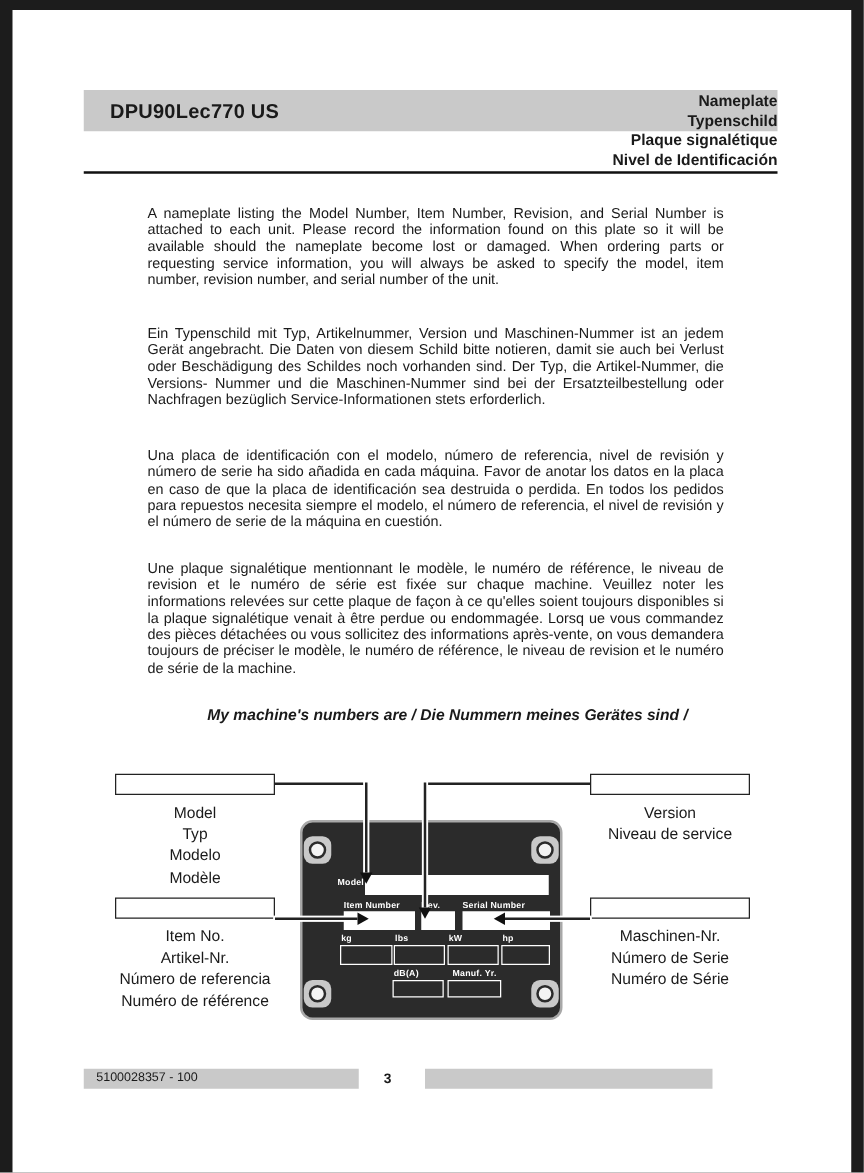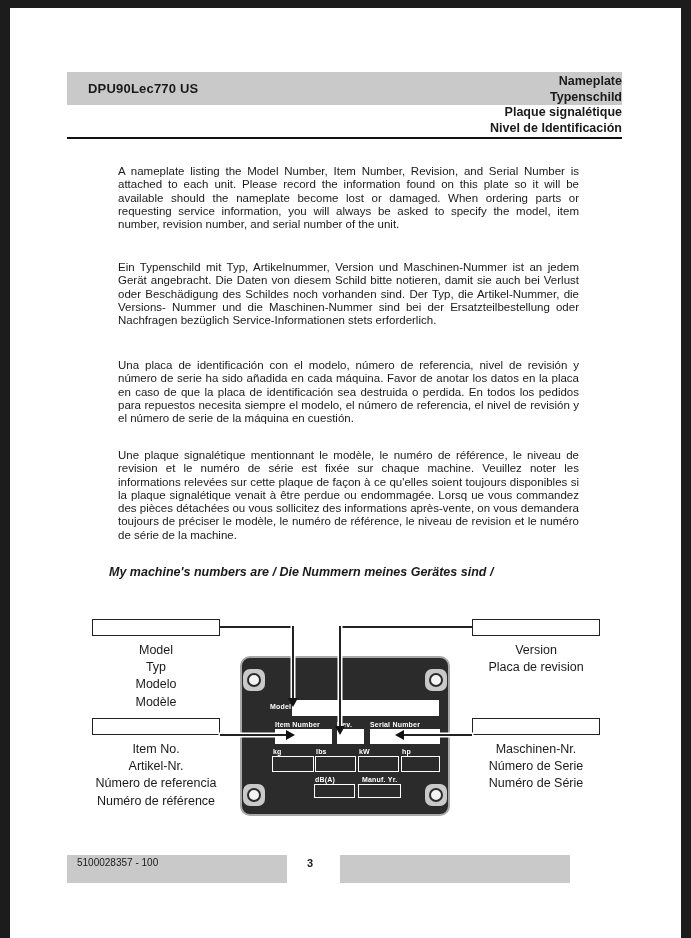--- a/index.html
+++ b/index.html
@@ -9,27 +9,27 @@
     font-family:"Liberation Sans", sans-serif;
     color:#1a1a1a;
     -webkit-font-smoothing:antialiased;
   }
   .page{
     position:absolute;left:10px;top:8px;right:10px;bottom:0;
     background:#ffffff;overflow:hidden;
   }
   
   .hdr-bar{position:absolute;left:57px;top:64px;width:555px;height:33px;background:#c9c9c9;}
-  .hdr-model{position:absolute;left:21px;top:9px;font-size:13px;font-weight:bold;letter-spacing:0.2px;}
+  .hdr-model{position:absolute;left:21px;top:9px;font-size:16px;font-weight:bold;letter-spacing:0.2px;}
   .hdr-titles{position:absolute;top:66px;right:59px;text-align:right;font-size:12.5px;font-weight:bold;line-height:15.6px;}
   .hdr-rule{position:absolute;left:57px;top:129px;width:555px;height:2px;background:#111;}
   
   .para{position:absolute;left:108px;width:461px;margin:0;font-size:11.5px;line-height:13.3px;text-align:justify;}
   .p-en{top:157px;} .p-de{top:253px;} .p-es{top:351px;} .p-fr{top:441px;}
-  .mid-heading{position:absolute;left:99px;top:556px;width:460px;text-align:left;
+  .mid-heading{position:absolute;left:118px;top:556px;width:460px;text-align:center;
     font-size:12.5px;font-weight:bold;font-style:italic;line-height:16px;}
   
   .blank-box{position:absolute;width:128px;height:17px;background:#fff;border:1px solid #222;box-sizing:border-box;}
   .bb-tl{left:82px;top:611px;} .bb-bl{left:82px;top:710px;}
   .bb-tr{left:462px;top:611px;} .bb-br{left:462px;top:710px;}
   .stack{position:absolute;text-align:center;font-size:12.5px;line-height:17.2px;}
   .st-model{left:52px;top:634px;width:188px;}
   .st-item{left:32px;top:733px;width:228px;}
   .st-rev{left:432px;top:634px;width:188px;}
   .st-serial{left:432px;top:733px;width:188px;}
@@ -46,21 +46,21 @@
   .pl-box{position:absolute;background:#fff;}
   .pl-obox{position:absolute;border:1.5px solid #fff;box-sizing:border-box;background:transparent;}
   
   .ln{position:absolute;background:#222;}
   .halo{box-shadow:0 0 0 1.5px #fff;}
   .ah{position:absolute;width:0;height:0;}
   .ah-down{border-left:5px solid transparent;border-right:5px solid transparent;border-top:9px solid #111;}
   .ah-right{border-top:5px solid transparent;border-bottom:5px solid transparent;border-left:9px solid #111;}
   .ah-left{border-top:5px solid transparent;border-bottom:5px solid transparent;border-right:9px solid #111;}
   
-  .foot-bar{position:absolute;top:847px;height:28px;background:#c9c9c9;}
+  .foot-bar{position:absolute;top:847px;height:16px;background:#c9c9c9;}
   .fb-left{left:57px;width:220px;font-size:10px;line-height:16px;}
   .fb-left span{padding-left:10px;}
   .fb-right{left:330px;width:230px;}
   .page-num{position:absolute;left:288px;top:847px;width:24px;text-align:center;
     font-size:11px;font-weight:bold;line-height:16px;}
 </style>
 </head>
 <body>
 
 <div class="page">
@@ -97,21 +97,21 @@
     <div>Modèle</div>
   </div>
   <div class="stack st-item">
     <div>Item No.</div>
     <div>Artikel-Nr.</div>
     <div>Número de referencia</div>
     <div>Numéro de référence</div>
   </div>
   <div class="stack st-rev">
     <div>Version</div>
-    <div>Placa de revision</div>
+    <div>Niveau de service</div>
   </div>
   <div class="stack st-serial">
     <div>Maschinen-Nr.</div>
     <div>Número de Serie</div>
     <div>Numéro de Série</div>
   </div>
 
   <div class="plate">
     <div class="tab tab-tl"></div>
     <div class="tab tab-tr"></div>

